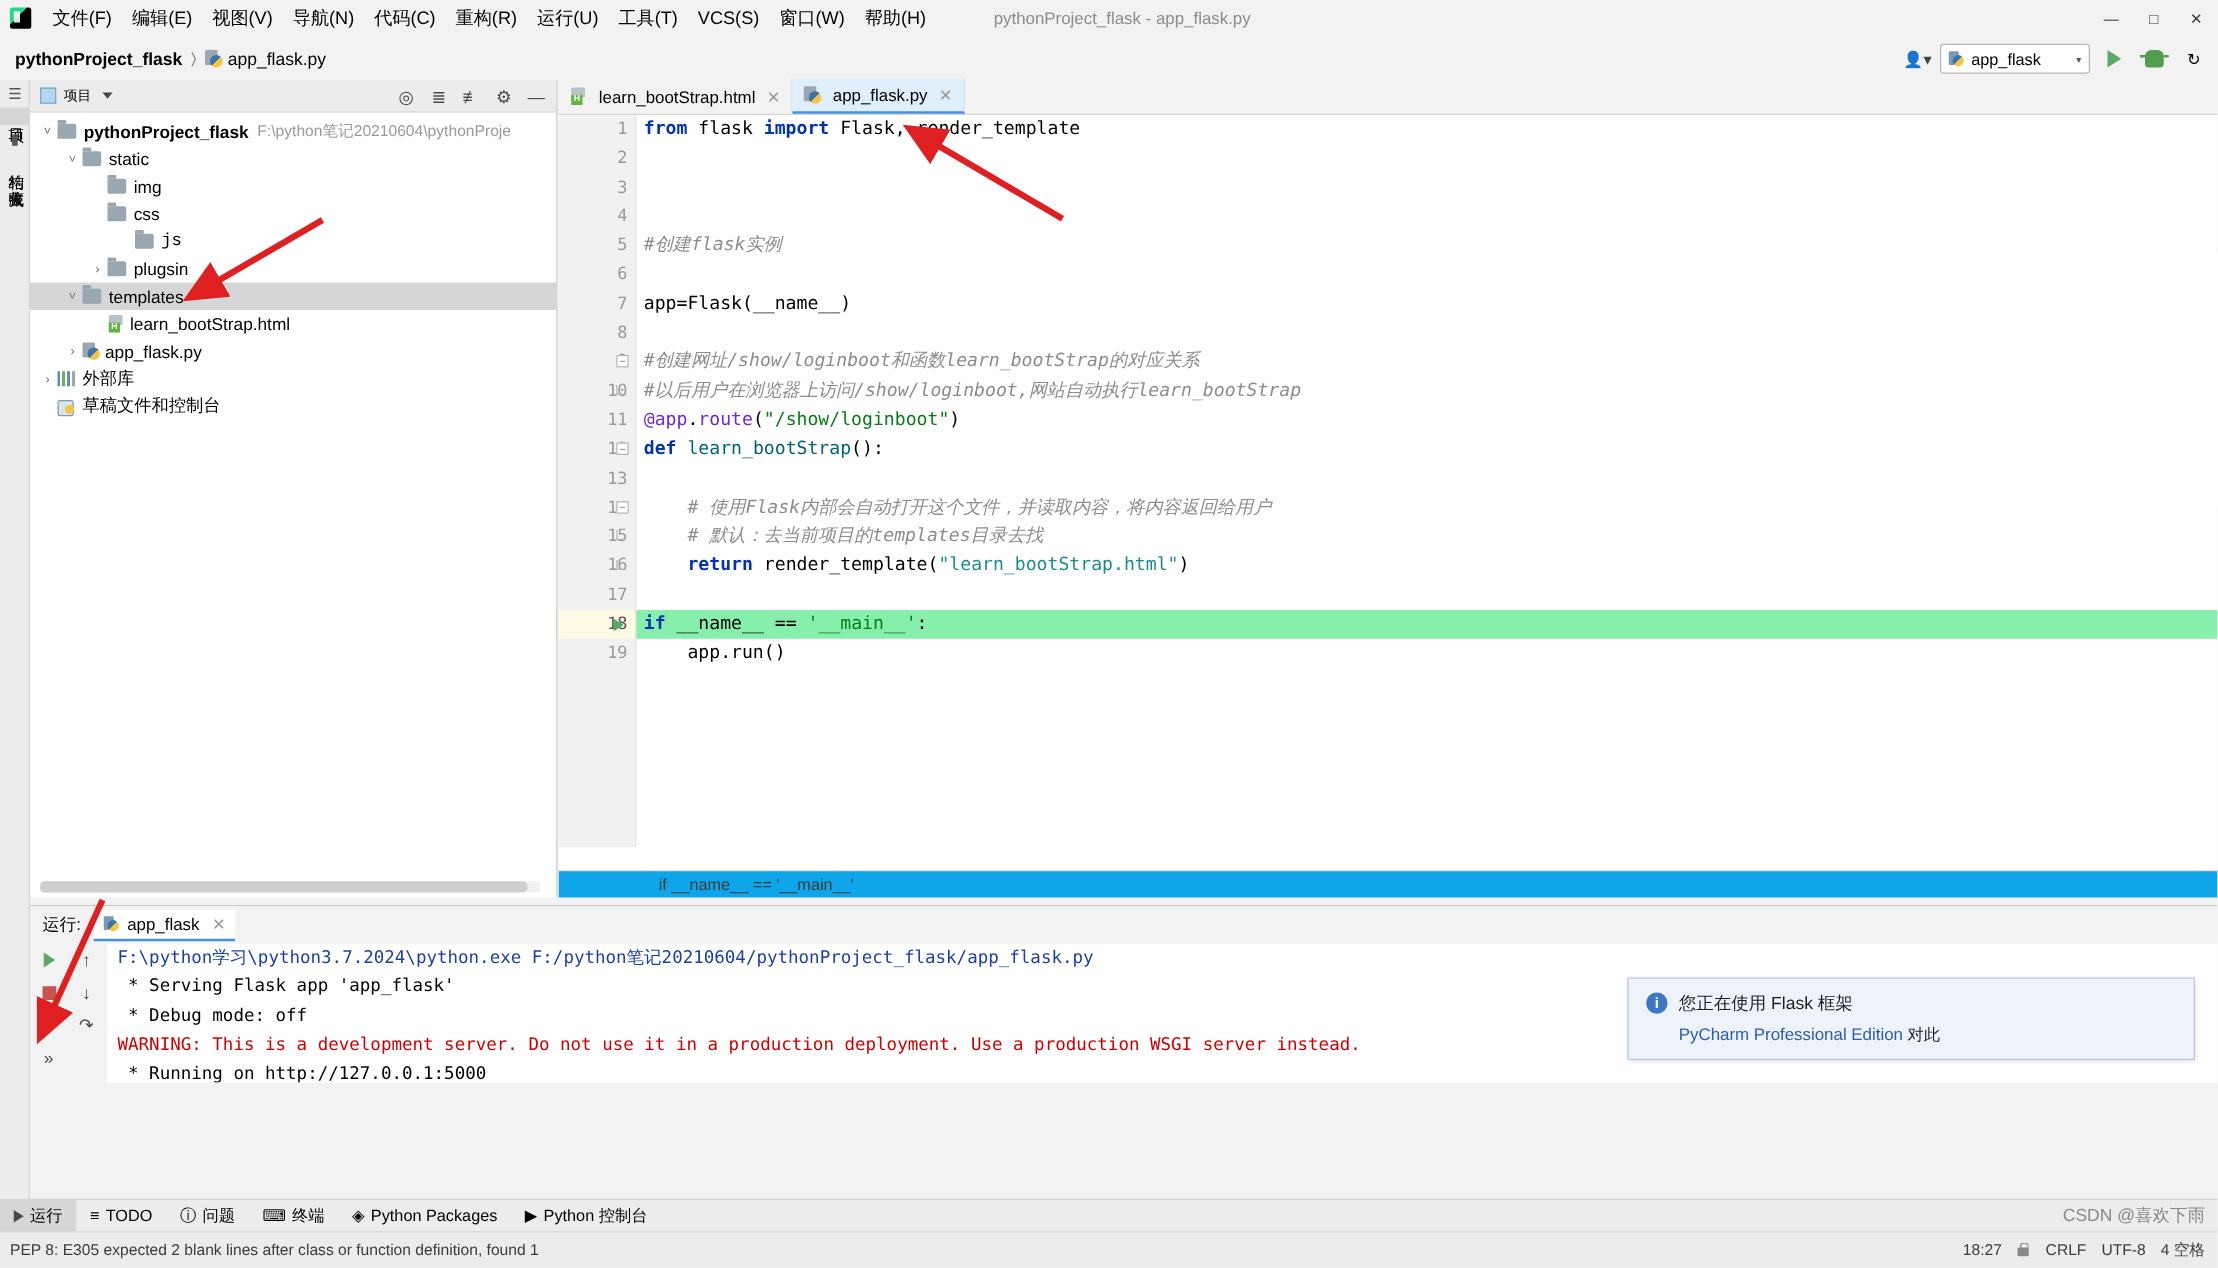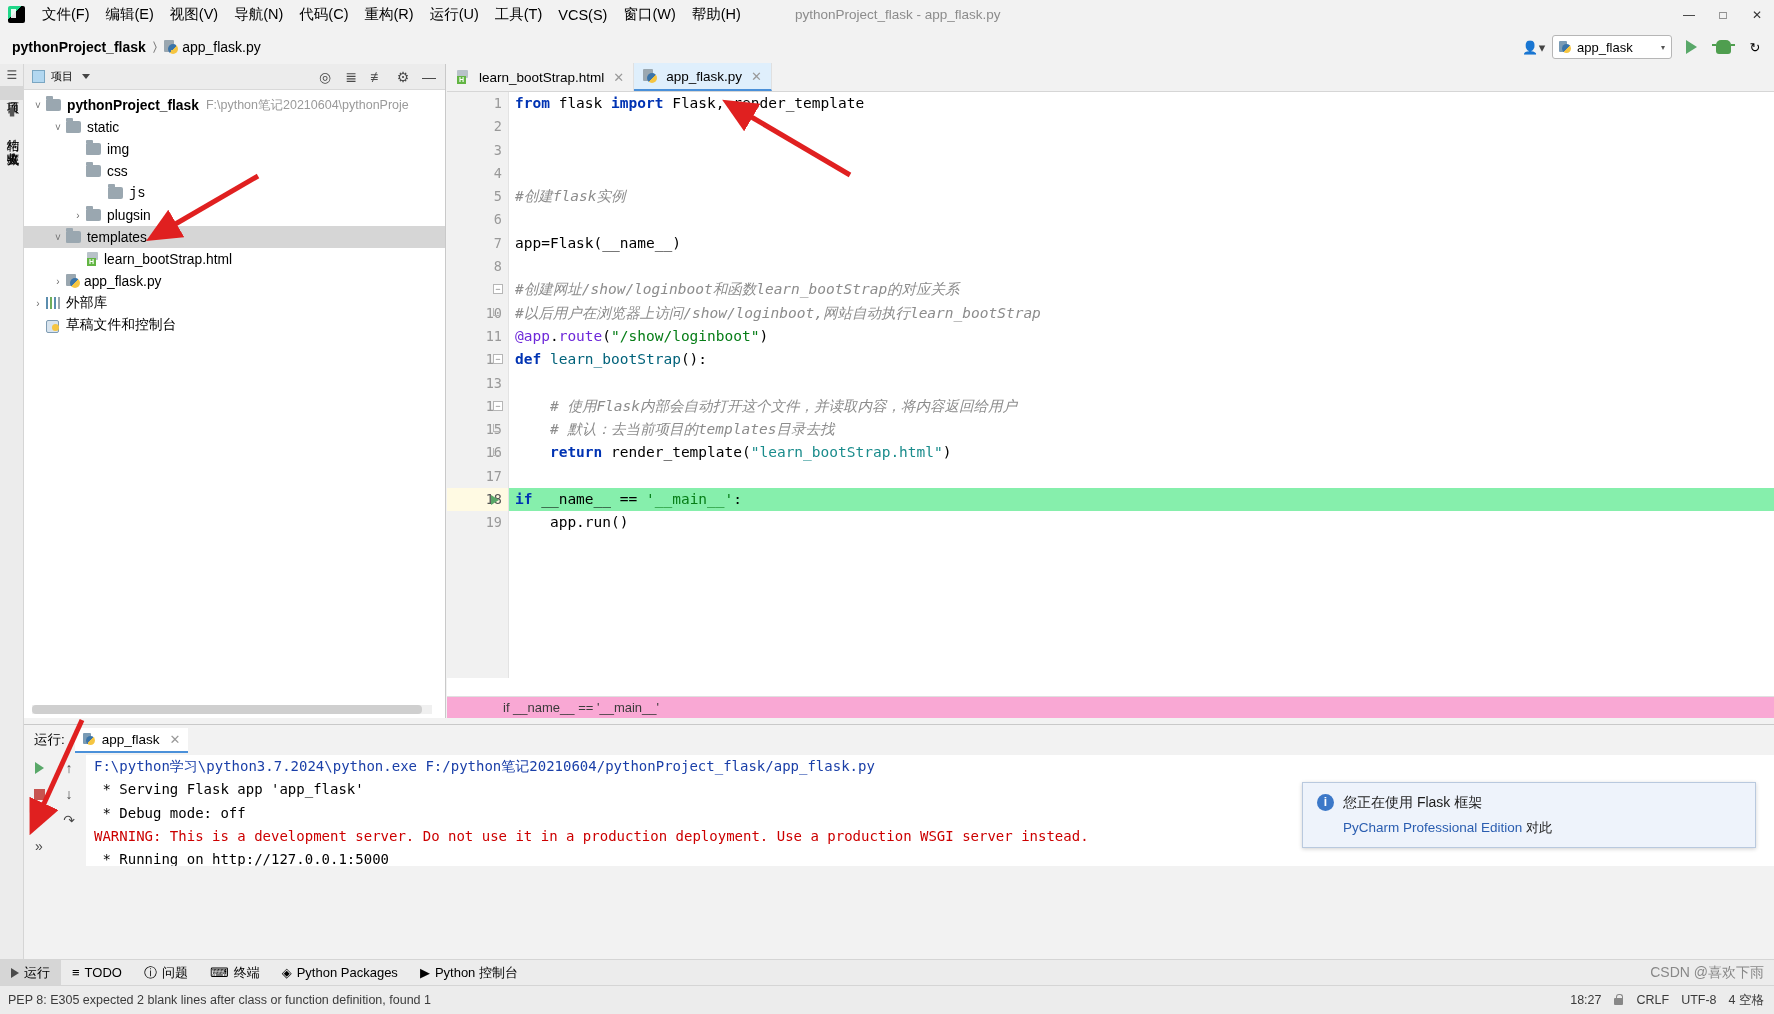--- a/index.html
+++ b/index.html
@@ -174,22 +174,22 @@
   .str2 { color:#1a8c8c; }
   .fn { color:#00627a; }
   .deco { color:#6d28d9; }
   .cmt { color:#8c8c8c; font-style:italic; }
   .plain { color:#000; }
 
   .editor-status {
     position:absolute; left:0; bottom:0; right:0; height:40px; background:#fff;
   }
   .crumb-bottom {
-    position:absolute; left:0; bottom:0; height:22px; width:100%; background:#f9a8d4;
-    border-top:1px solid #e0e0e0; display:flex; align-items:center; padding-left:56px;
+    position:absolute; left:0; bottom:0; height:22px; width:100%; background:#0ea5e9;
+    border-top:1px solid #e0e0e0; display:flex; align-items:center; padding-left:80px;
     font-size:13px; color:#3b3b3b;
   }
 
   
   .proj-hscroll{ position:absolute; left:8px; bottom:4px; width:400px; height:9px; background:#f0f0f0;}
   .proj-hthumb{ height:9px; width:390px; background:#cfcfcf; border-radius:4px;}
 
   
   .runwin {
     position:absolute; left:24px; top:724px; right:0; height:142px; background:#fff;

